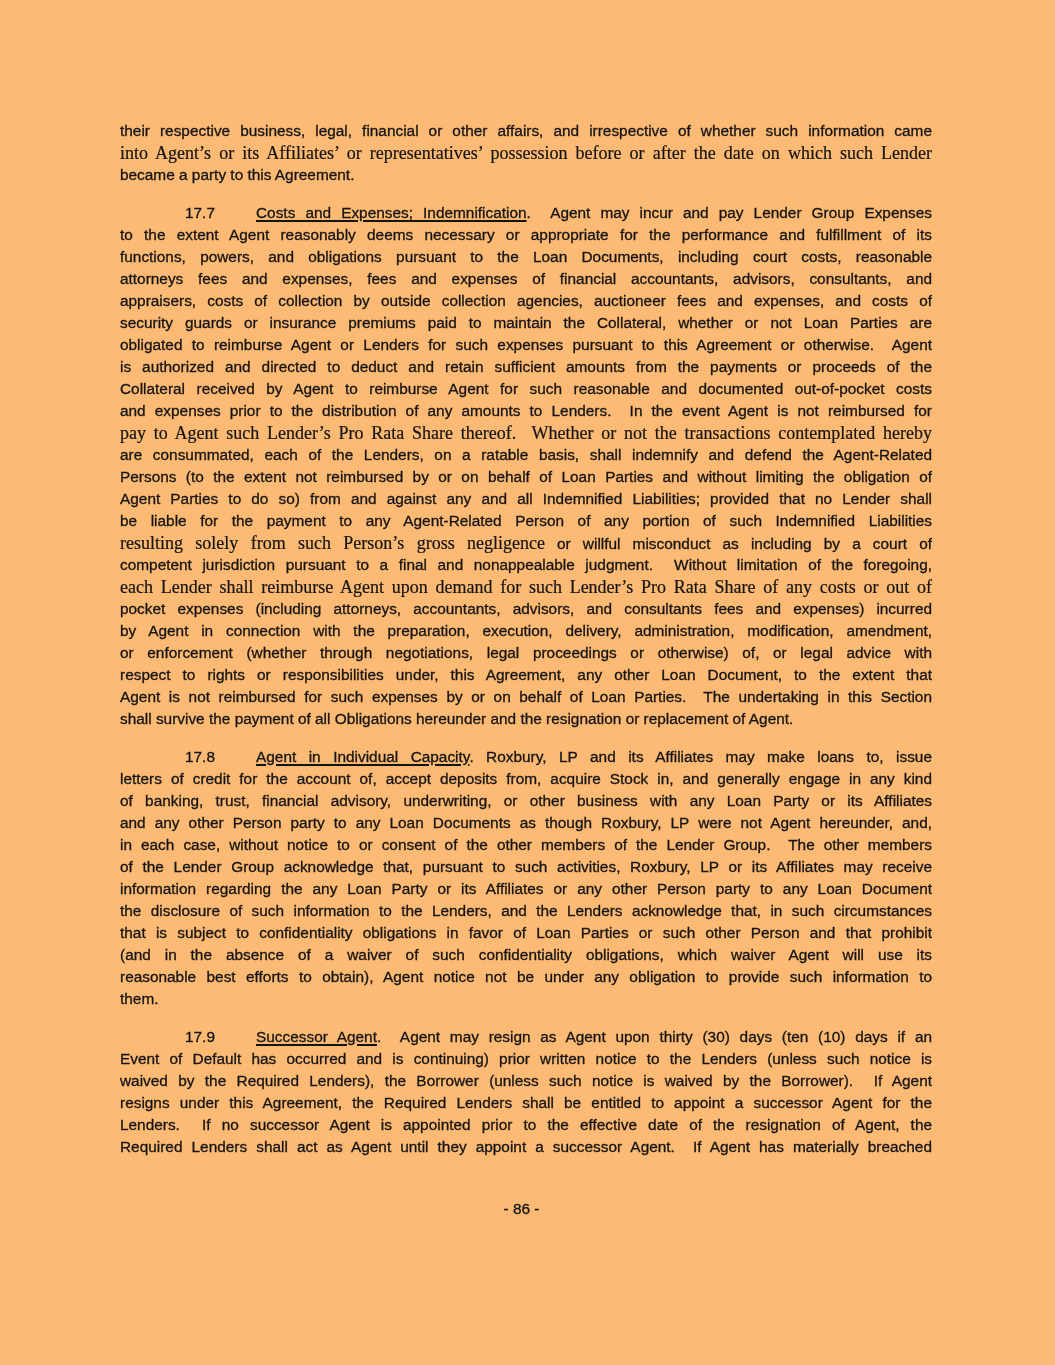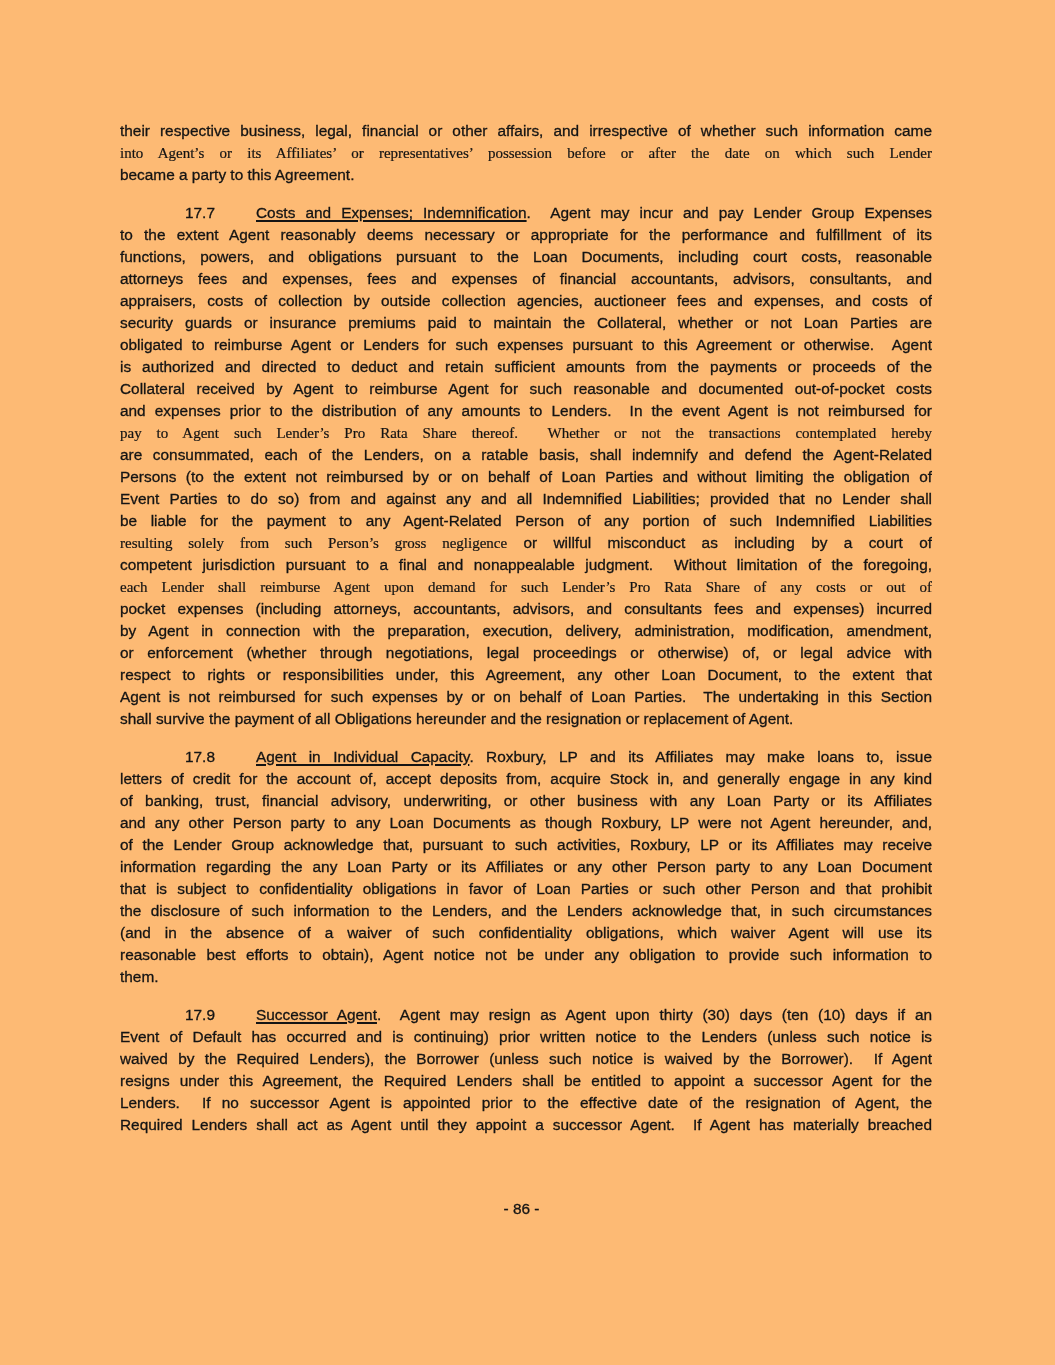--- a/index.html
+++ b/index.html
@@ -40,21 +40,21 @@
   }
   .line.first-line {
     padding-left: 65px;
   }
   .sec-num {
     display: inline-block;
     width: 71px;
   }
   .serif {
     font-family: "Liberation Serif", serif;
-    font-size: 15px;
+    font-size: 18px;
     -webkit-text-stroke: 0.2px #141414;
   }
   .u {
     text-decoration: underline;
     text-decoration-thickness: 1.6px;
     text-underline-offset: 2px;
   }
   .page-number {
     position: absolute;
     left: 0;
@@ -81,41 +81,42 @@
         <div class="line"><span>attorneys fees and expenses, fees and expenses of financial accountants, advisors, consultants, and</span></div>
         <div class="line"><span>appraisers, costs of collection by outside collection agencies, auctioneer fees and expenses, and costs of</span></div>
         <div class="line"><span>security guards or insurance premiums paid to maintain the Collateral, whether or not Loan Parties are</span></div>
         <div class="line"><span>obligated to reimburse Agent or Lenders for such expenses pursuant to this Agreement or otherwise.  Agent</span></div>
         <div class="line"><span>is authorized and directed to deduct and retain sufficient amounts from the payments or proceeds of the</span></div>
         <div class="line"><span>Collateral received by Agent to reimburse Agent for such reasonable and documented out-of-pocket costs</span></div>
         <div class="line"><span>and expenses prior to the distribution of any amounts to Lenders.  In the event Agent is not reimbursed for</span></div>
         <div class="line"><span class="serif">pay to Agent such Lender’s Pro Rata Share thereof.  Whether or not the transactions contemplated hereby</span></div>
         <div class="line"><span>are consummated, each of the Lenders, on a ratable basis, shall indemnify and defend the Agent-Related</span></div>
         <div class="line"><span>Persons (to the extent not reimbursed by or on behalf of Loan Parties and without limiting the obligation of</span></div>
-        <div class="line"><span>Event Parties to do so) from and against any and all Indemnified Liabilities; provided that no Lender shall</span></div>
+        <div class="line"><span>Agent Parties to do so) from and against any and all Indemnified Liabilities; provided that no Lender shall</span></div>
         <div class="line"><span>be liable for the payment to any Agent-Related Person of any portion of such Indemnified Liabilities</span></div>
         <div class="line"><span class="serif">resulting solely from such Person’s gross negligence</span><span> or willful misconduct as including by a court of</span></div>
         <div class="line"><span>competent jurisdiction pursuant to a final and nonappealable judgment.  Without limitation of the foregoing,</span></div>
         <div class="line"><span class="serif">each Lender shall reimburse Agent upon demand for such Lender’s Pro Rata Share of any costs or out of</span></div>
         <div class="line"><span>pocket expenses (including attorneys, accountants, advisors, and consultants fees and expenses) incurred</span></div>
         <div class="line"><span>by Agent in connection with the preparation, execution, delivery, administration, modification, amendment,</span></div>
         <div class="line"><span>or enforcement (whether through negotiations, legal proceedings or otherwise) of, or legal advice with</span></div>
         <div class="line"><span>respect to rights or responsibilities under, this Agreement, any other Loan Document, to the extent that</span></div>
         <div class="line"><span>Agent is not reimbursed for such expenses by or on behalf of Loan Parties.  The undertaking in this Section</span></div>
         <div class="line last"><span>shall survive the payment of all Obligations hereunder and the resignation or replacement of Agent.</span></div>
       </div>
       <div class="para">
         <div class="line first-line"><span class="sec-num">17.8</span><span class="u">Agent in Individual Capacity</span><span>. Roxbury, LP and its Affiliates may make loans to, issue</span></div>
         <div class="line"><span>letters of credit for the account of, accept deposits from, acquire Stock in, and generally engage in any kind</span></div>
         <div class="line"><span>of banking, trust, financial advisory, underwriting, or other business with any Loan Party or its Affiliates</span></div>
         <div class="line"><span>and any other Person party to any Loan Documents as though Roxbury, LP were not Agent hereunder, and,</span></div>
+        <div class="line"><span>in each case, without notice to or consent of the other members of the Lender Group.  The other members</span></div>
         <div class="line"><span>of the Lender Group acknowledge that, pursuant to such activities, Roxbury, LP or its Affiliates may receive</span></div>
         <div class="line"><span>information regarding the any Loan Party or its Affiliates or any other Person party to any Loan Document</span></div>
+        <div class="line"><span>the disclosure of such information to the Lenders, and the Lenders acknowledge that, in such circumstances</span></div>
         <div class="line"><span>that is subject to confidentiality obligations in favor of Loan Parties or such other Person and that prohibit</span></div>
-        <div class="line"><span>the disclosure of such information to the Lenders, and the Lenders acknowledge that, in such circumstances</span></div>
         <div class="line"><span>(and in the absence of a waiver of such confidentiality obligations, which waiver Agent will use its</span></div>
         <div class="line"><span>reasonable best efforts to obtain), Agent notice not be under any obligation to provide such information to</span></div>
         <div class="line last"><span>them.</span></div>
       </div>
       <div class="para">
         <div class="line first-line"><span class="sec-num">17.9</span><span class="u">Successor Agent</span><span>.  Agent may resign as Agent upon thirty (30) days (ten (10) days if an</span></div>
         <div class="line"><span>Event of Default has occurred and is continuing) prior written notice to the Lenders (unless such notice is</span></div>
         <div class="line"><span>waived by the Required Lenders), the Borrower (unless such notice is waived by the Borrower).  If Agent</span></div>
         <div class="line"><span>resigns under this Agreement, the Required Lenders shall be entitled to appoint a successor Agent for the</span></div>
         <div class="line"><span>Lenders.  If no successor Agent is appointed prior to the effective date of the resignation of Agent, the</span></div>

